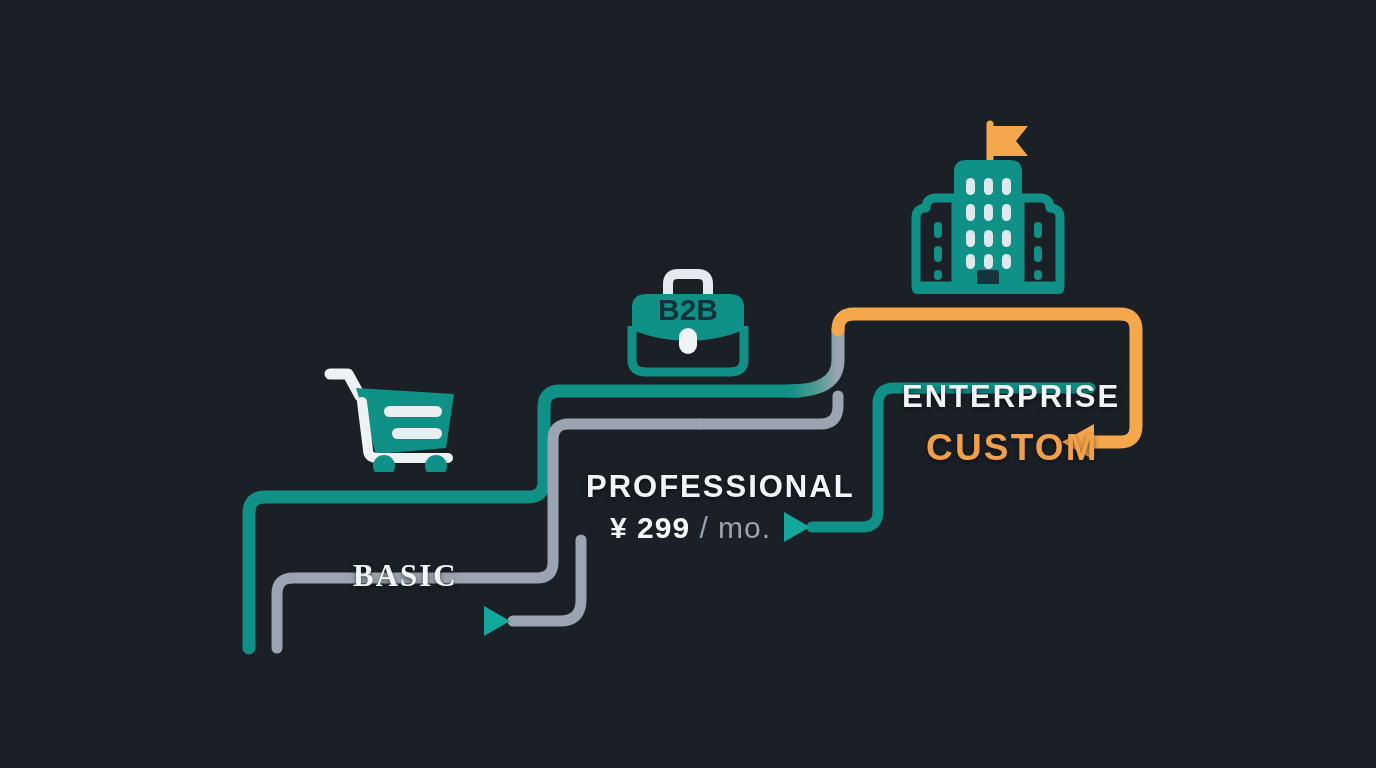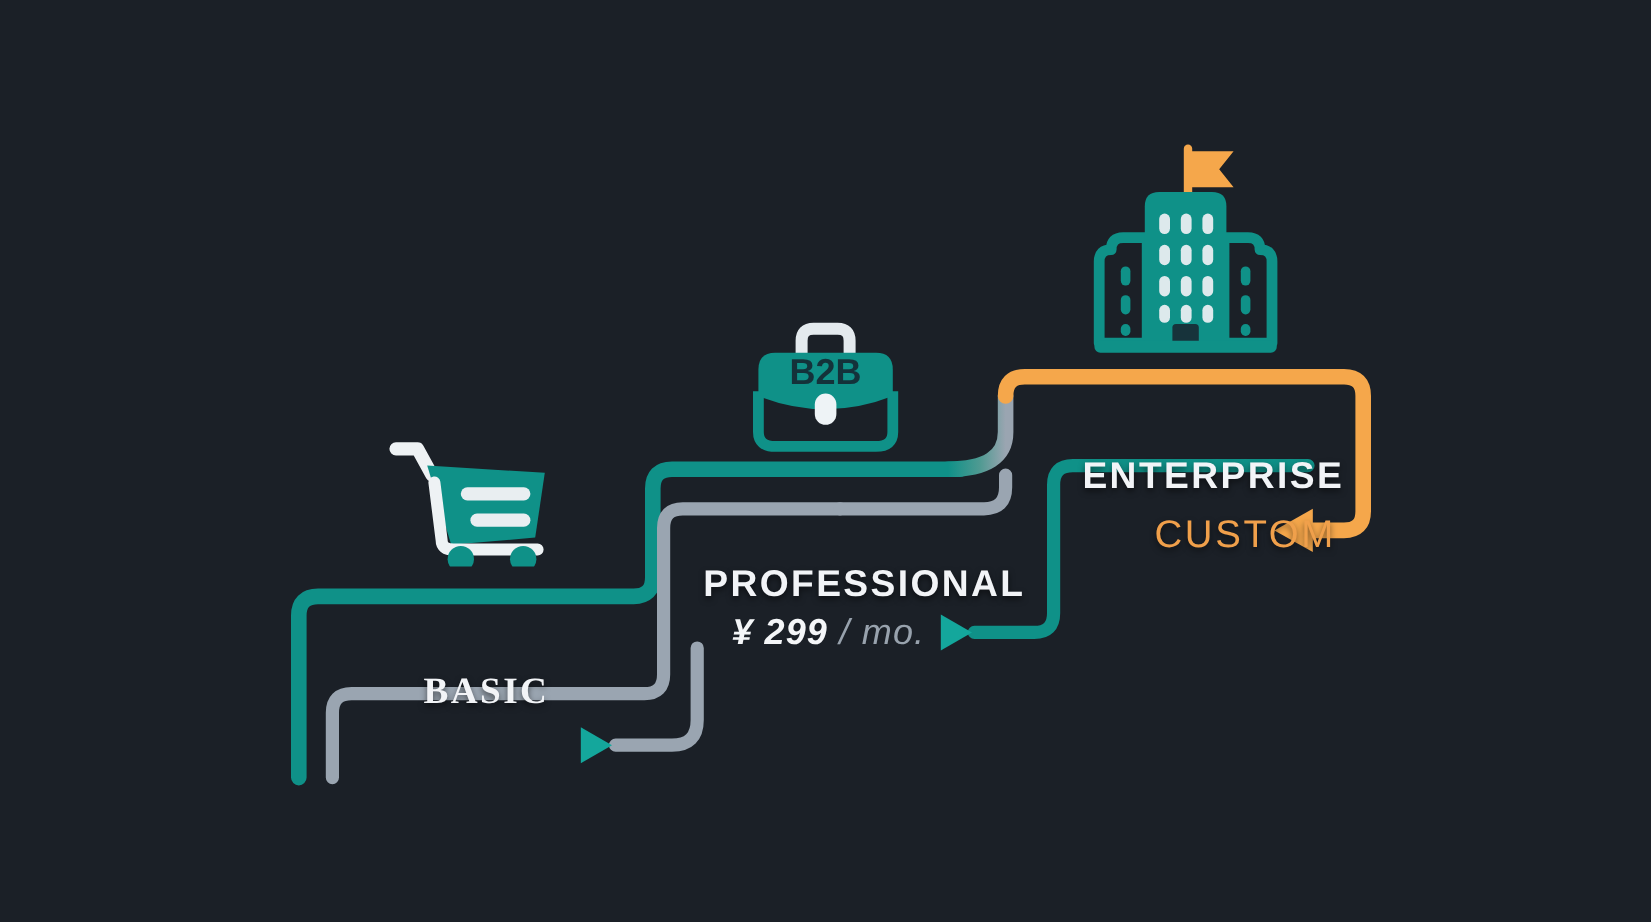--- a/index.html
+++ b/index.html
@@ -47,26 +47,25 @@
     color: #f4f6f8;
     font-weight: 700;
   }
   .price .per {
     color: #98a2ad;
     font-weight: 400;
   }
   .custom-label {
     position: absolute;
     color: #f0a04b;
-    font-size: 32px;
-    font-weight: 400;
+    font-size: 37px;
+    font-weight: 700;
     letter-spacing: 2.2px;
     white-space: nowrap;
     text-shadow: 0 2px 5px rgba(0,0,0,0.5);
-    margin-left: 36px;
   }
   .icon {
     position: absolute;
   }
 </style>
 </head>
 <body style="background: rgb(27, 32, 39);">
 
 <div id="stage">
 
@@ -159,20 +158,20 @@
 
     <rect x="14" y="172" width="152" height="10" rx="5" fill="#0f9188"></rect>
   </svg>
 
   <div class="tier-label" style="left:902px; top:350px;">ENTERPRISE</div>
 
   <div class="custom-label" style="left:926px; top:427px;">CUSTOM</div>
 
   <div class="tier-label" style="left:586px; top:440px;">PROFESSIONAL</div>
 
-  <div class="price" style="left:610px; top:511px;font-style:italic;">
+  <div class="price" style="left:610px; top:511px;">
     <span class="amount">¥ 299 </span><span class="per">/ mo.</span>
   </div>
 
   <div class="tier-label" style="left:353px; top:529px;font-family:Liberation Serif, serif;">BASIC</div>
 
 
 </div>
 
 </body></html>

